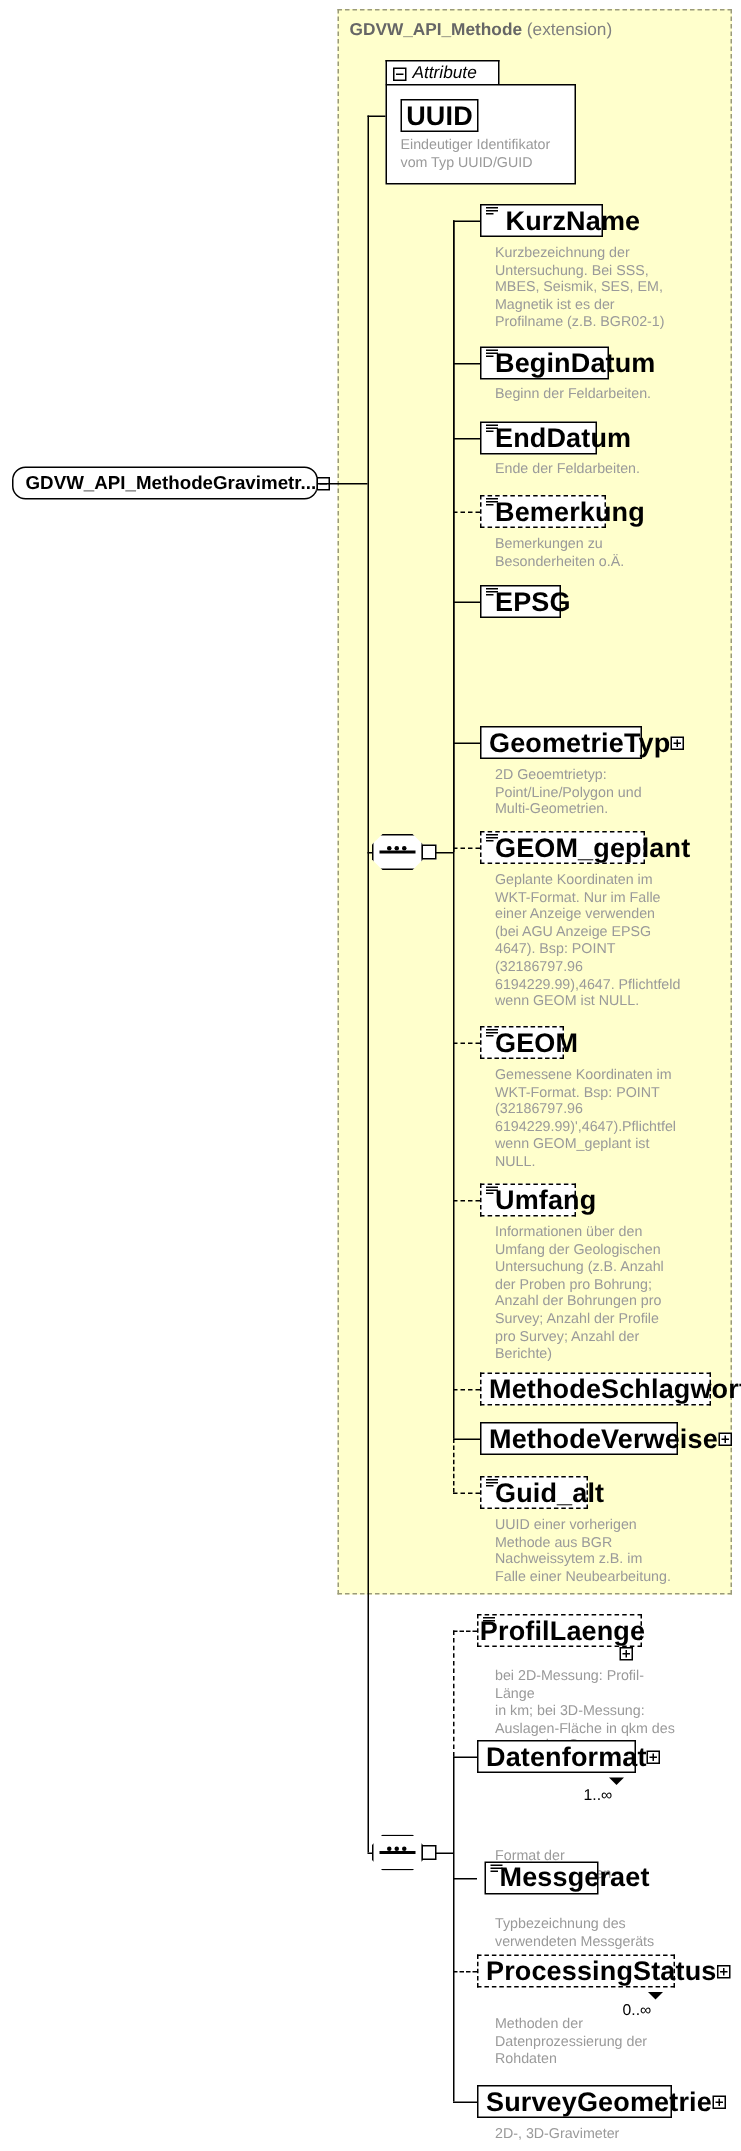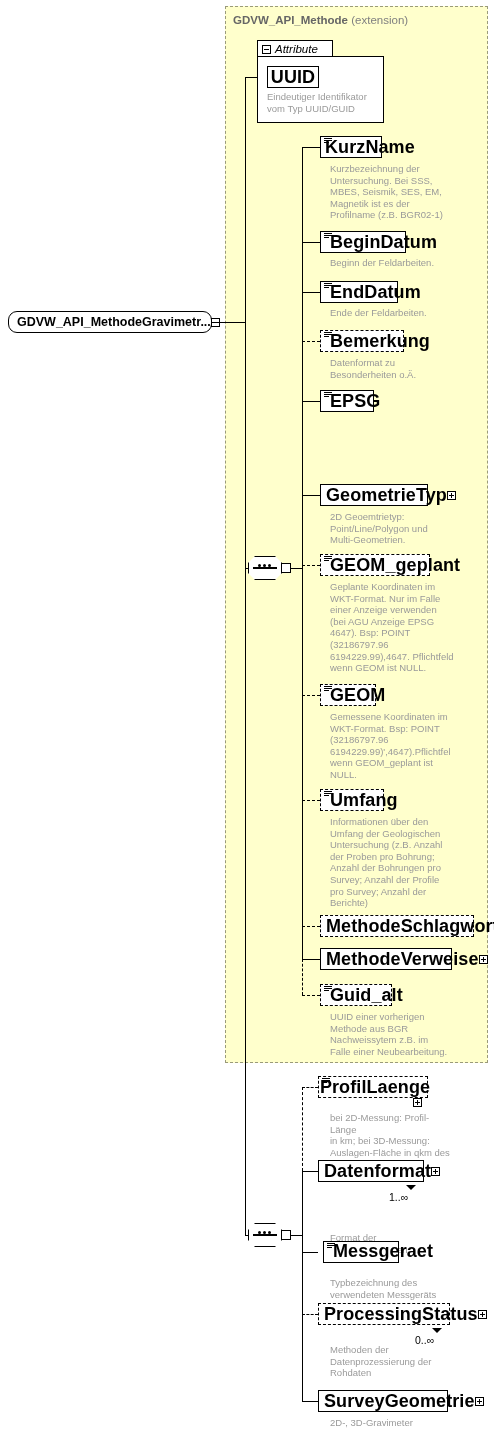--- a/index.html
+++ b/index.html
@@ -161,21 +161,21 @@
       <div class="bar"></div>
       <div class="dots">
         <span></span>
         <span></span>
         <span></span>
       </div>
       <div class="tab"></div>
     </div>
     <div class="line hline" style="left: 245px; top: 568px; width: 3px;"></div>
     <div class="node-shadow" style="left: 324px; top: 140px; width: 82px; height: 22px;"></div>
-    <div class="node" style="left: 320px; top: 136px; width: 62px; padding-left: 4px; align-items: center;">
+    <div class="node" style="left: 320px; top: 136px; width: 82px; padding-left: 16px; align-items: center;">
       <div class="tglyph">
         <i></i>
         <i></i>
         <i></i>
       </div>
       <span class="name">KurzName</span>
     </div>
     <div class="anno" style="left: 330px; top: 163px; width: 125px;">Kurzbezeichnung der
 Untersuchung. Bei SSS,
 MBES, Seismik, SES, EM,
@@ -206,21 +206,21 @@
     <div class="line hline" style="left: 302px; top: 292px; width: 18px;"></div>
     <div class="node-shadow" style="left: 324px; top: 334px; width: 84px; height: 22px;"></div>
     <div class="node optional" style="left: 320px; top: 330px; width: 84px; padding-left: 9px;">
       <div class="tglyph">
         <i></i>
         <i></i>
         <i></i>
       </div>
       <span class="name">Bemerkung</span>
     </div>
-    <div class="anno" style="left: 330px; top: 357px; width: 125px;">Datenformat zu
+    <div class="anno" style="left: 330px; top: 357px; width: 125px;">Bemerkungen zu
 Besonderheiten o.Ä.</div>
     <div class="dash-h" style="left: 302px; top: 341px; width: 18px;"></div>
     <div class="node-shadow" style="left: 324px; top: 394px; width: 54px; height: 22px;"></div>
     <div class="node" style="left: 320px; top: 390px; width: 54px; padding-left: 9px;">
       <div class="tglyph">
         <i></i>
         <i></i>
         <i></i>
       </div>
       <span class="name">EPSG</span>

